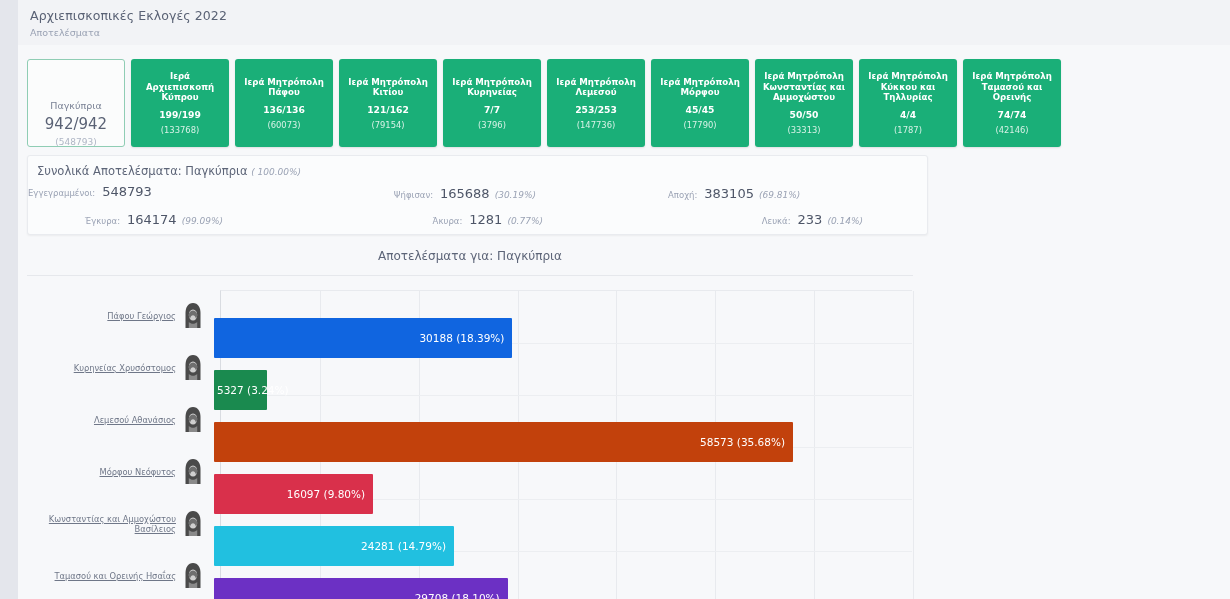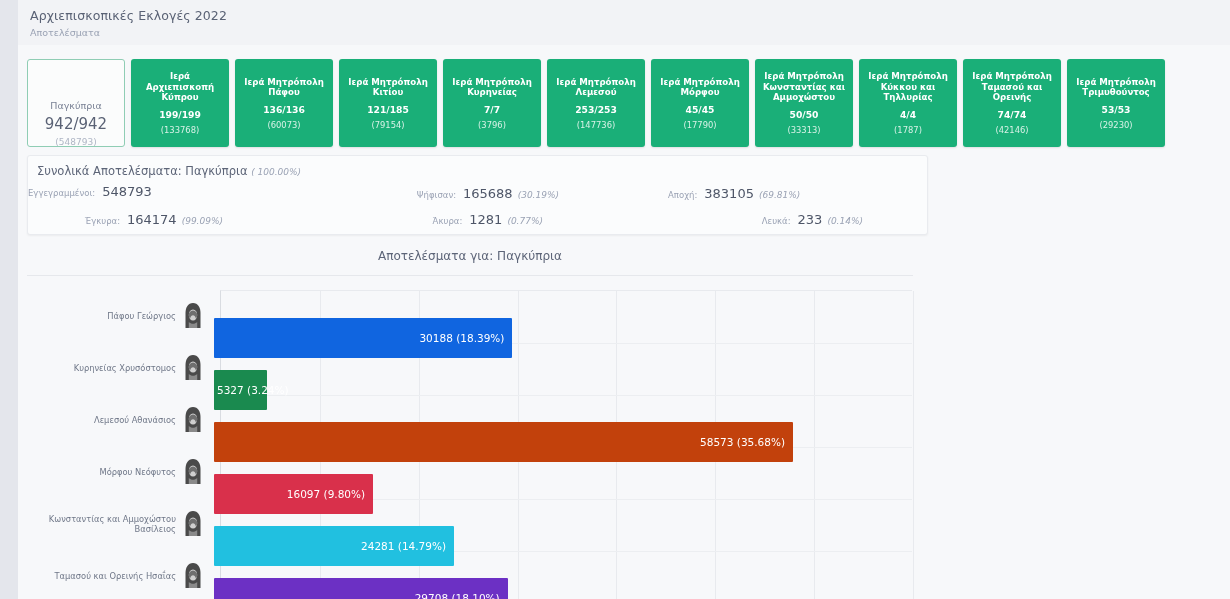--- a/index.html
+++ b/index.html
@@ -90,21 +90,21 @@
     font-size: 11.5px; color: #5d6578;
   }
   .summary-title .pct { font-style: italic; font-size: 9px; color: #9aa2b4; }
 
   .sm-row { position: absolute; display: flex; align-items: baseline; }
   .sm-label { font-size: 8.5px; color: #9aa2b4; text-align: right; }
   .sm-value { font-size: 13px; color: #4e5668; margin-left: 7px; }
   .sm-pct { font-size: 9px; color: #9aa2b4; font-style: italic; margin-left: 5px; }
 
   .sm-r1c1 { left: 0px;   top: 28px; width: 195px; justify-content: flex-start; }
-  .sm-r1c2 { left: 336px; top: 30px; width: 195px; justify-content: flex-end; }
+  .sm-r1c2 { left: 313px; top: 30px; width: 195px; justify-content: flex-end; }
   .sm-r1c3 { left: 640px; top: 30px; width: 195px; justify-content: flex-start; }
   .sm-r2c1 { left: 0px;   top: 56px; width: 195px; justify-content: flex-end; }
   .sm-r2c2 { left: 320px; top: 56px; width: 195px; justify-content: flex-end; }
   .sm-r2c3 { left: 640px; top: 56px; width: 195px; justify-content: flex-end; }
 
   
   .chart-wrap {
     position: absolute; left: 27px; top: 243px; width: 886px; height: 356px;
   }
   .chart-title {
@@ -126,21 +126,21 @@
   }
   .gridline-h {
     position: absolute; left: 0; right: 0; height: 1px; background: #eceef1;
   }
   .row {
     position: absolute; left: 0; width: 886px; height: 52px;
     display: flex; align-items: center;
   }
   .row-label {
     width: 155px; text-align: right; font-size: 8.3px; color: #6f7788;
-    padding-right: 6px; line-height: 10px;
+    padding-right: 6px; line-height: 10px; text-decoration: underline;
   }
   .avatar {
     width: 22px; height: 30px; margin-right: 10px; flex: 0 0 22px;
     position: relative;
   }
   .avatar svg { display: block; }
   .bar {
     height: 40px; border-radius: 1px;
     display: flex; align-items: center; justify-content: flex-end;
     color: #ffffff; font-size: 10.5px; padding-right: 8px;
@@ -175,21 +175,21 @@
         <div class="tab-count">199/199</div>
         <div class="tab-reg">(133768)</div>
       </div>
       <div class="tab">
         <div class="tab-name">Ιερά Μητρόπολη Πάφου</div>
         <div class="tab-count">136/136</div>
         <div class="tab-reg">(60073)</div>
       </div>
       <div class="tab">
         <div class="tab-name">Ιερά Μητρόπολη Κιτίου</div>
-        <div class="tab-count">121/185</div>
+        <div class="tab-count">121/162</div>
         <div class="tab-reg">(79154)</div>
       </div>
       <div class="tab">
         <div class="tab-name">Ιερά Μητρόπολη Κυρηνείας</div>
         <div class="tab-count">7/7</div>
         <div class="tab-reg">(3796)</div>
       </div>
       <div class="tab">
         <div class="tab-name">Ιερά Μητρόπολη Λεμεσού</div>
         <div class="tab-count">253/253</div>
@@ -207,25 +207,20 @@
       </div>
       <div class="tab">
         <div class="tab-name">Ιερά Μητρόπολη Κύκκου και Τηλλυρίας</div>
         <div class="tab-count">4/4</div>
         <div class="tab-reg">(1787)</div>
       </div>
       <div class="tab">
         <div class="tab-name">Ιερά Μητρόπολη Ταμασού και Ορεινής</div>
         <div class="tab-count">74/74</div>
         <div class="tab-reg">(42146)</div>
-      </div>
-      <div class="tab">
-        <div class="tab-name">Ιερά Μητρόπολη Τριμυθούντος</div>
-        <div class="tab-count">53/53</div>
-        <div class="tab-reg">(29230)</div>
       </div>
     </div>
 
   <div class="summary">
     <div class="summary-title">
       <span>Συνολικά Αποτελέσματα: Παγκύπρια</span>
       <span class="pct">( 100.00%)</span>
     </div>
     <div class="sm-row sm-r1c1">
       <span class="sm-label">Εγγεγραμμένοι:</span>

